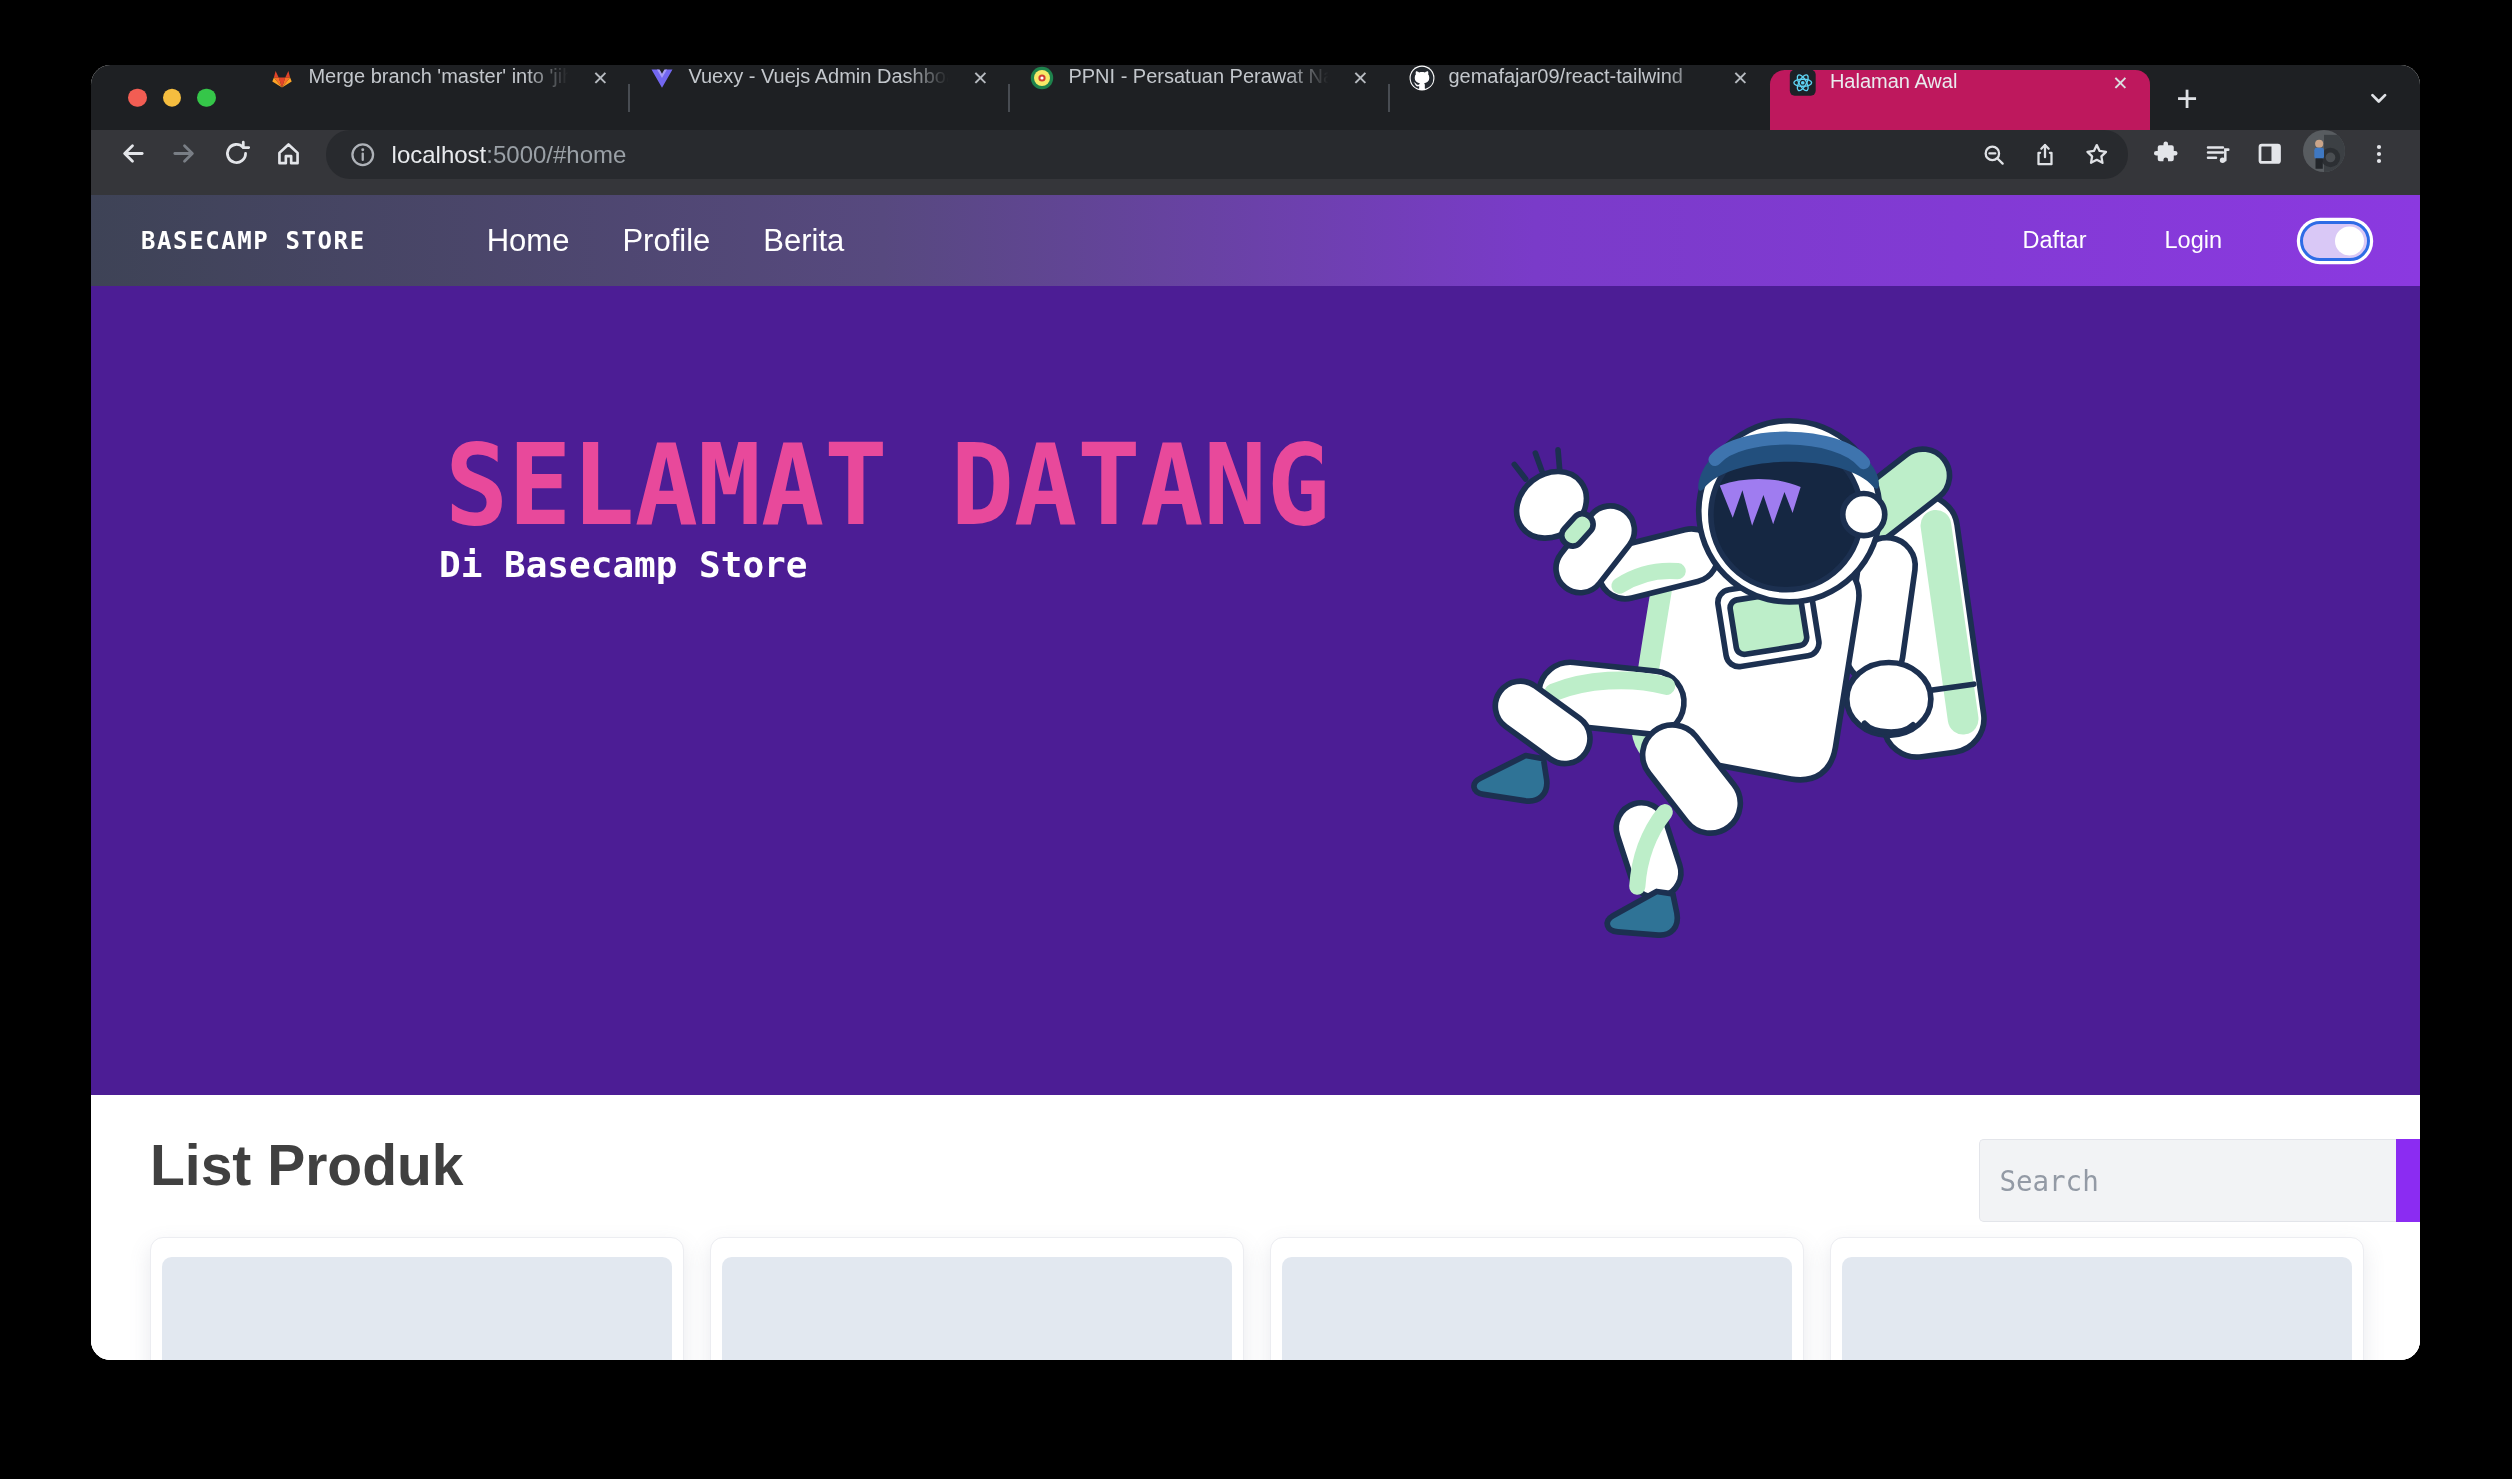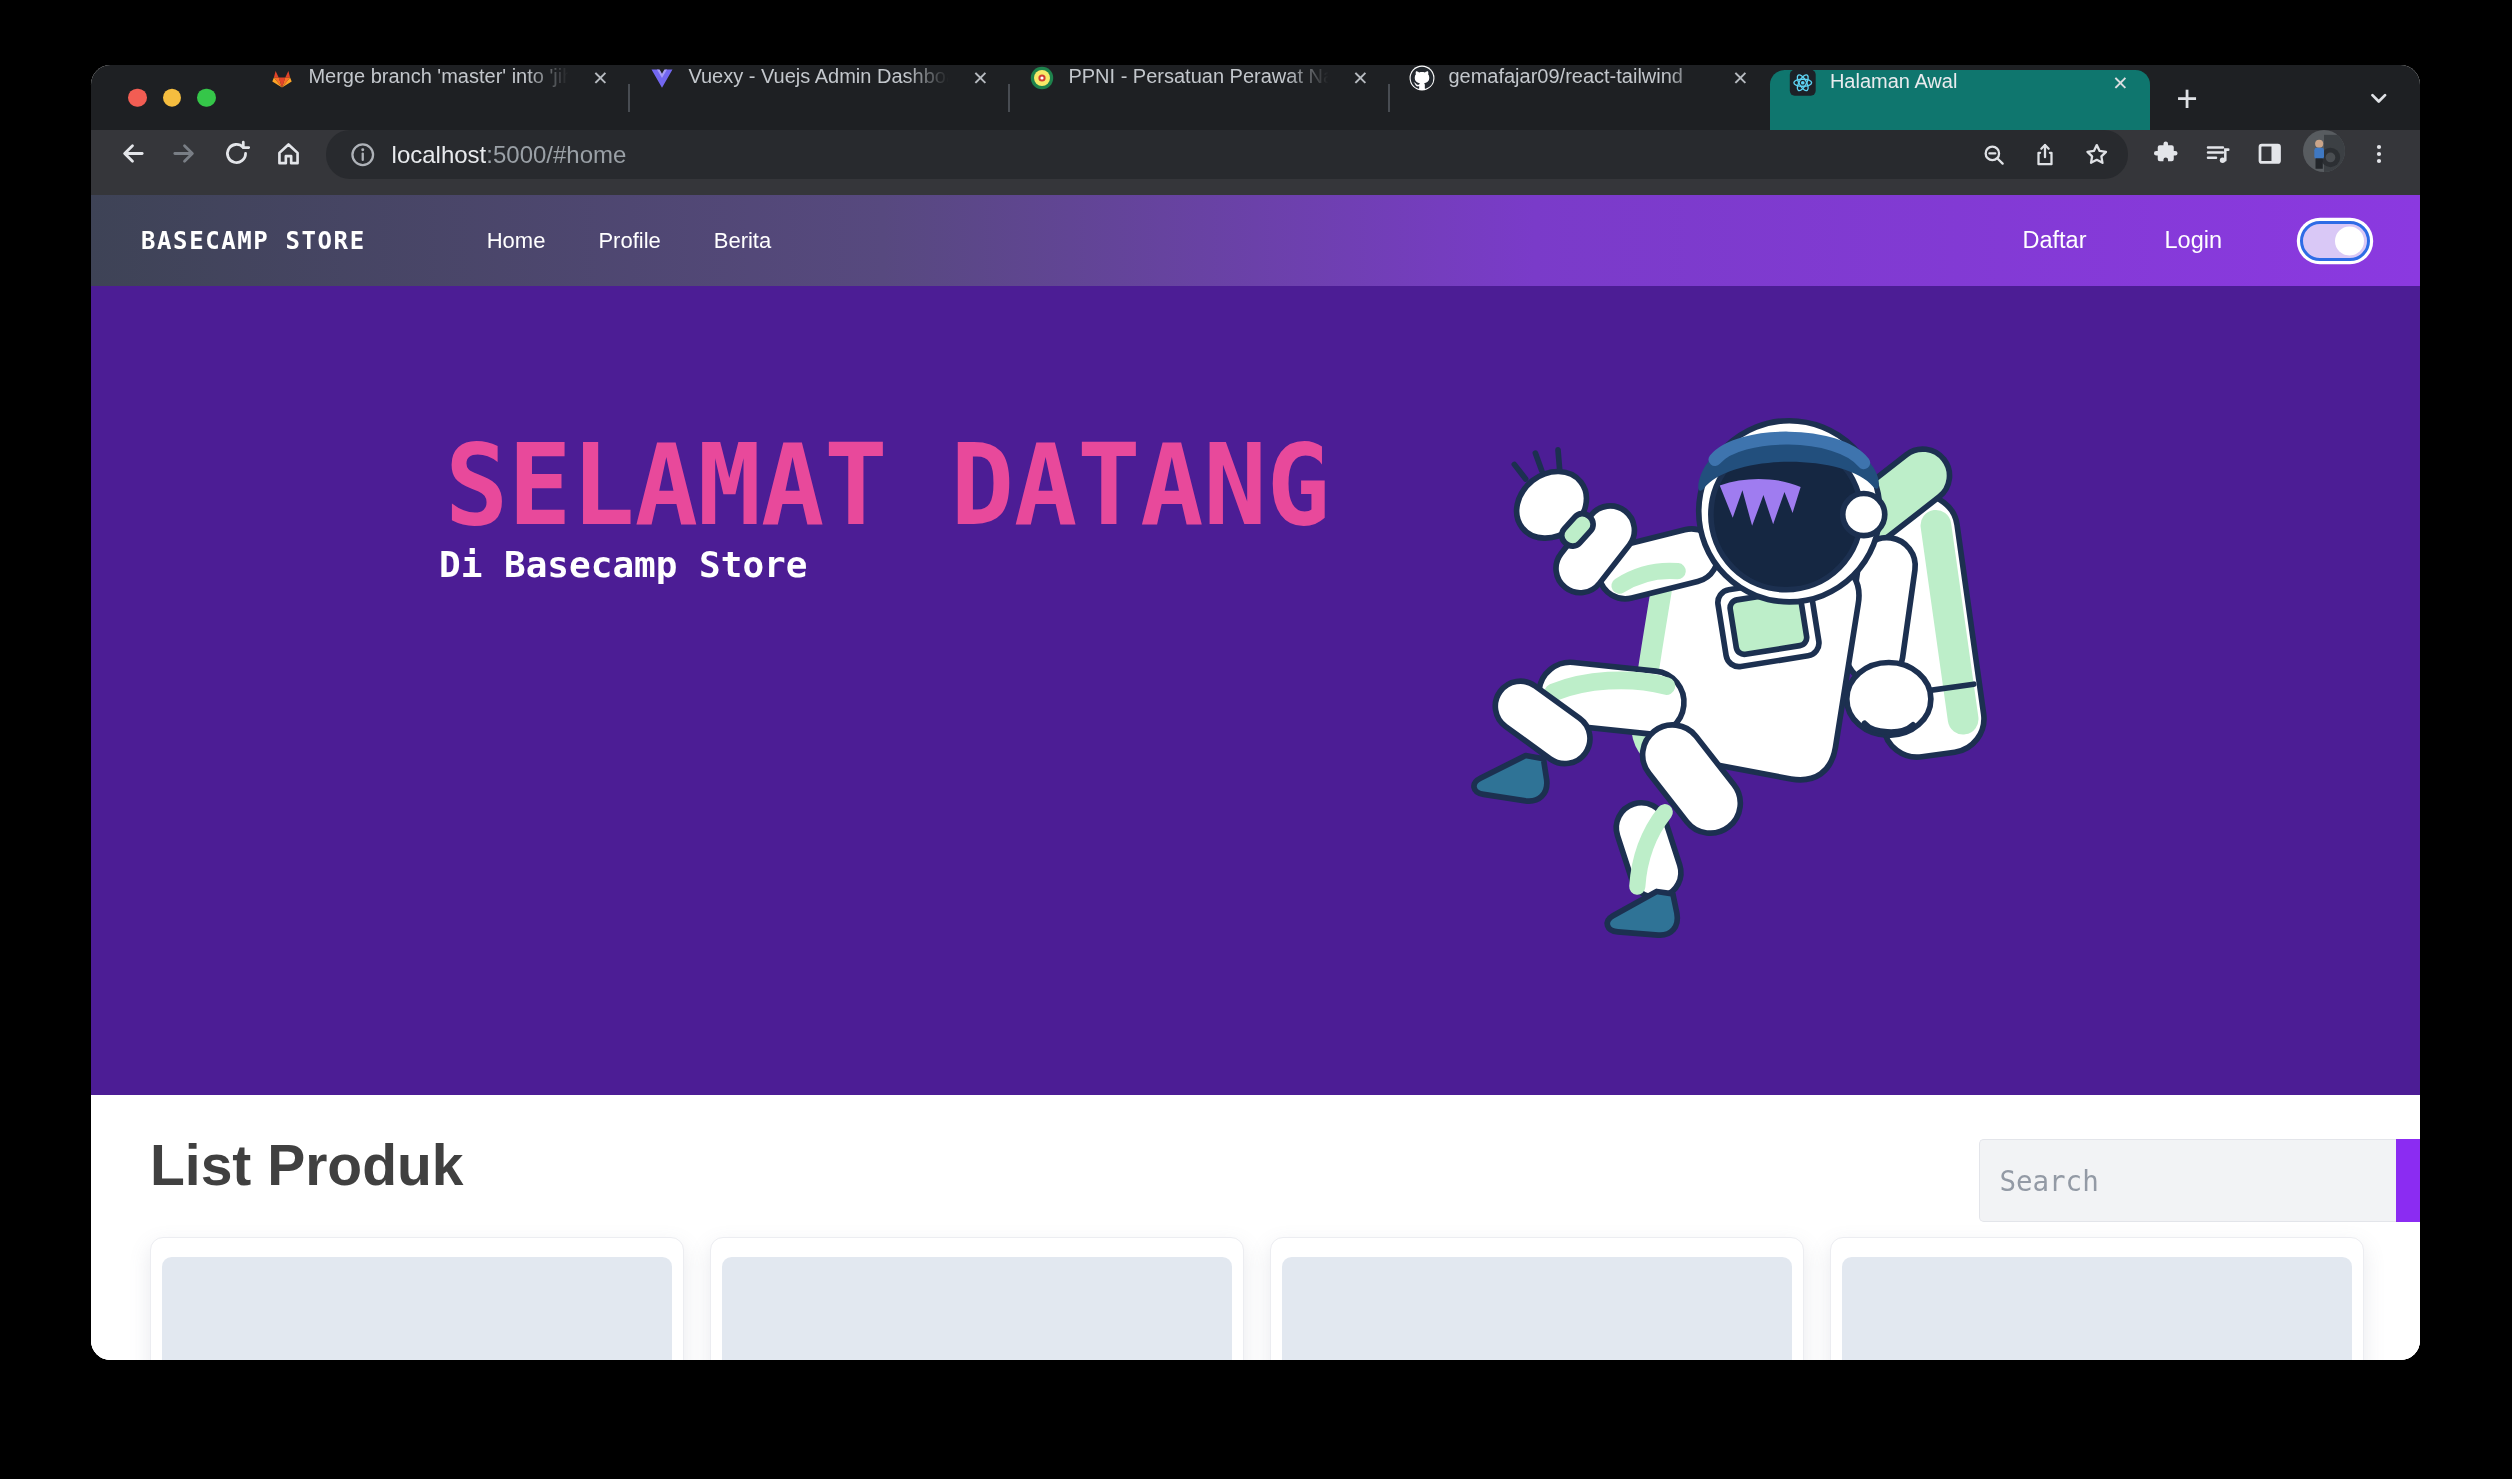--- a/index.html
+++ b/index.html
@@ -23,21 +23,21 @@
          padding:0 16px 0 19.4px; gap:13px; color:#c3c7cc; font-size:20px;
          position:relative; cursor:default; }
   .tab .favicon { flex:0 0 26px; height:26px; display:flex; align-items:center; justify-content:center; }
   .tab .title { flex:1; overflow:hidden; white-space:nowrap;
                 -webkit-mask-image:linear-gradient(90deg,#000 82%,transparent 98%);
                 mask-image:linear-gradient(90deg,#000 82%,transparent 98%); }
   .tab .close { flex:0 0 27.5px; height:27.5px; border-radius:50%; display:flex;
                 align-items:center; justify-content:center; font-size:19.4px; color:#b7bbc0; }
   .tab.divider::after { content:""; position:absolute; right:0; top:19.4px;
                         width:1.6px; height:27.5px; background:#484c52; }
-  .tab.active { background:#0f766e; border-radius:14.6px 14.6px 0 0; height:60px; color:#e9ebee; }
+  .tab.active { background:#be185d; border-radius:14.6px 14.6px 0 0; height:60px; color:#e9ebee; }
   .tab.active .close { color:#dadde0; }
   .newtab { width:45px; height:45px; margin:0 0 9px 14.6px; border-radius:50%;
             display:flex; align-items:center; justify-content:center;
             color:#dfe1e5; font-size:37px; font-weight:300; line-height:0; }
   .strip-chevron { position:absolute; right:27.5px; top:50%; transform:translateY(-50%);
                    color:#dfe1e5; }
 
   
   .toolbar { flex:0 0 65px; background:#35363a; display:flex; align-items:flex-start;
              padding:0 18px; gap:4.9px; }
@@ -54,21 +54,21 @@
               align-items:center; justify-content:center; color:#dfe1e5; }
   .avatar { width:42px; height:42px; flex:0 0 42px; border-radius:50%; overflow:hidden; margin:0 4.9px; }
 
   
   .page { flex:1; background:#fff; display:flex; flex-direction:column; overflow:hidden; }
 
   .site-nav { flex:0 0 91px; display:flex; align-items:center; padding:0 50px;
               color:#fff; background:linear-gradient(90deg,#3e4356 0%,#57497f 34%,#7a3bc9 62%,#8b39e0 100%); }
   .brand { font-family:"DejaVu Sans Mono", monospace; font-weight:bold;
            font-size:24px; letter-spacing:1.6px; }
-  .nav-links { display:flex; gap:53px; margin-left:121px; font-size:22px; }
+  .nav-links { display:flex; gap:53px; margin-left:121px; font-size:31px; }
   .nav-link { cursor:pointer; }
   .nav-actions { margin-left:auto; display:flex; align-items:center; gap:78px; font-size:23.5px; }
   .toggle { width:70px; height:40px; border-radius:21px; background:#d9c8f6;
             border:3.2px solid #2e6ce6; box-shadow:0 0 0 3.2px #fff; position:relative; }
   .toggle .knob { position:absolute; right:3.2px; top:50%; transform:translateY(-50%);
                   width:29px; height:29px; border-radius:50%; background:#fff; }
 
   .hero { flex:0 0 809px; background:#4c1d95; position:relative; overflow:hidden; }
   .hero-title { position:absolute; left:354px; top:144px; line-height:1;
                 font-family:"DejaVu Sans Mono", monospace; font-weight:bold;

